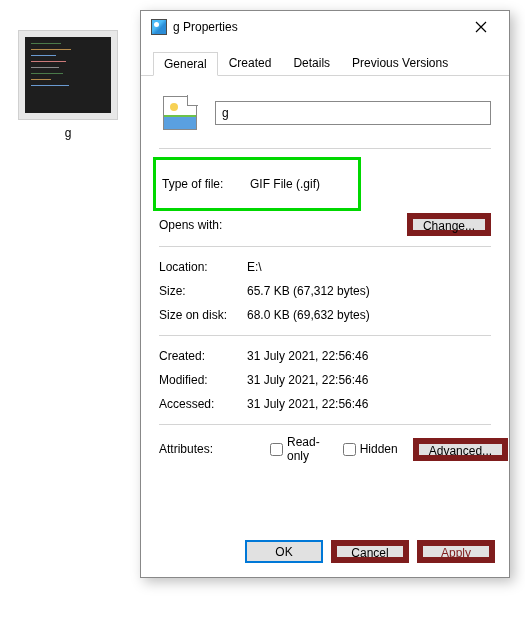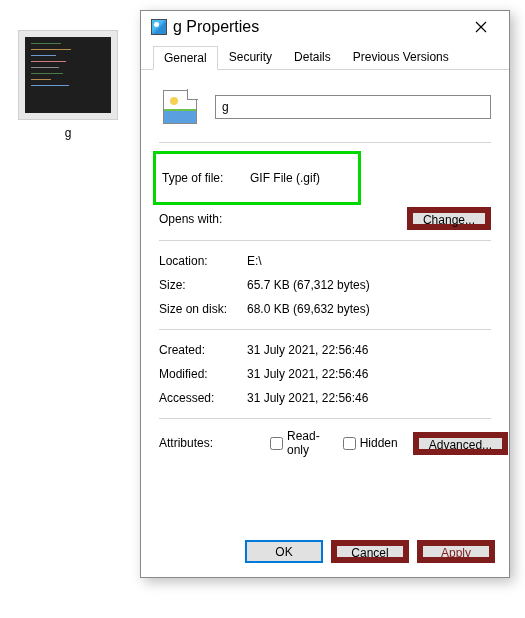--- a/index.html
+++ b/index.html
@@ -77,32 +77,32 @@
       margin-right: 6px;
       background: linear-gradient(135deg,#4abaf7 40%,#2a8cd6 60%);
       border: 1px solid #4a4a4a;
       position: relative;
     }
     .titlebar .mini-icon::after{
       content:"";
       position:absolute;left:2px;top:2px;width:5px;height:5px;border-radius:50%;
       background:#fff;
     }
-    .titlebar .title-text { flex: 1; font-size: 16px; }
+    .titlebar .title-text { flex: 1; font-size: 12px; }
     .close-btn {
       width: 40px; height: 28px;
       display:flex;align-items:center;justify-content:center;
       font-size:16px; cursor:pointer;
     }
     .tabstrip {
       display:flex;
       padding: 0 12px;
       border-bottom: 1px solid #d4d4d4;
       gap:0;
-      margin-top:2px;
+      margin-top:8px;
     }
     .tab {
       padding: 4px 10px;
       font-size: 12px;
       border: 1px solid transparent;
       border-bottom:none;
       position:relative;
       cursor:pointer;
       color:#000;
     }
@@ -198,21 +198,21 @@
     <div class="title-text">g Properties</div>
     <div class="close-btn">
       <svg width="12" height="12" viewBox="0 0 12 12">
           <path d="M1 1 L11 11 M11 1 L1 11" stroke="currentColor" stroke-width="1.2" fill="none"></path>
         </svg>
     </div>
   </div>
 
   <div class="tabstrip">
     <div class="tab active">General</div>
-    <div class="tab">Security</div>
+    <div class="tab">Created</div>
     <div class="tab">Details</div>
     <div class="tab">Previous Versions</div>
   </div>
 
   <div class="content">
 
     <div class="row header-row">
       <div class="big-icon"></div>
       <input class="name-field" value="g" style="">
     </div>

